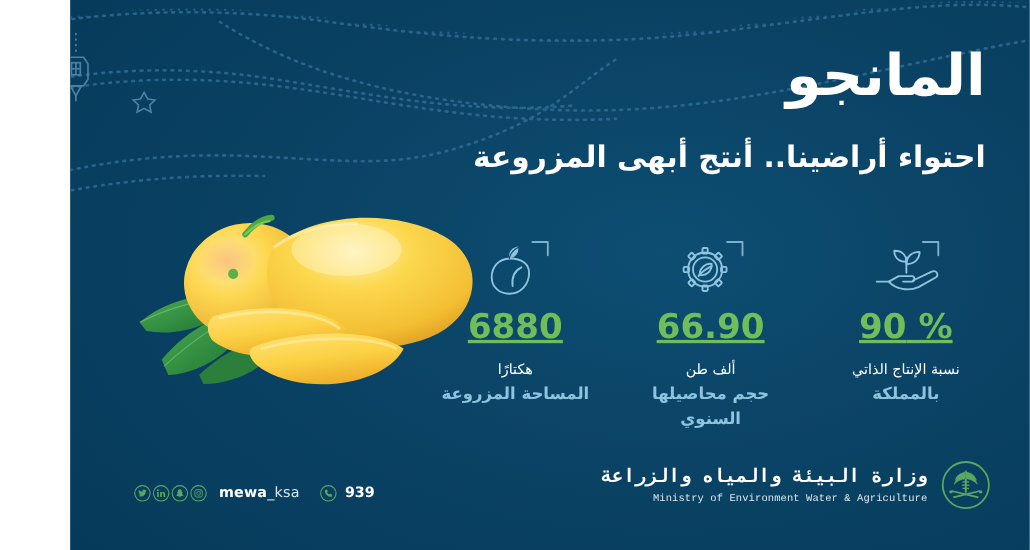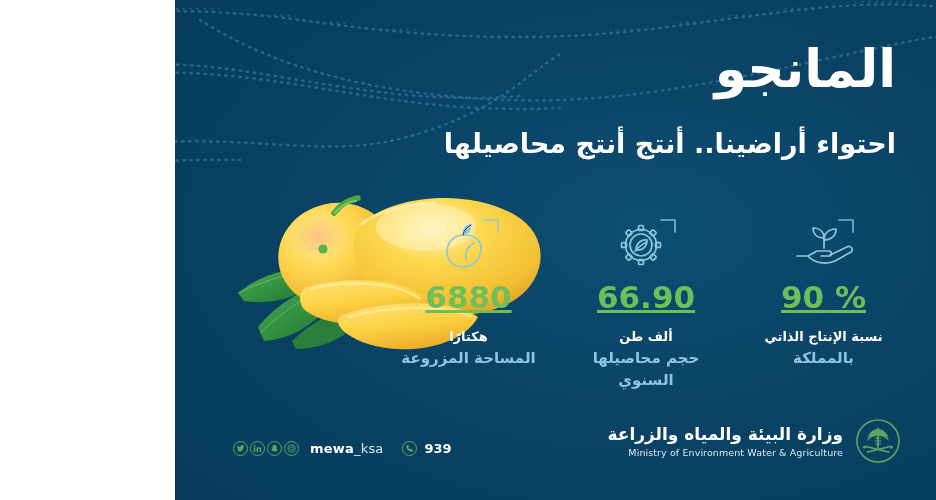--- a/index.html
+++ b/index.html
@@ -3,21 +3,21 @@
 <meta charset="utf-8">
 <style>
   * { margin:0; padding:0; box-sizing:border-box; }
   html, body {
     width:936px; height:500px;
     overflow:hidden;
     font-family:"DejaVu Sans","Liberation Sans",sans-serif;
   }
   #stage {
     position:relative;
-    width:761px; height:500px;
+    width:872px; height:500px;
     background:#0b4566;
     background-image:
       radial-gradient(ellipse 700px 420px at 62% 46%, #0d4e72 0%, #0a4365 45%, #063a5a 100%);
     overflow:hidden;
   }
 
   
   .decor { position:absolute; inset:0; pointer-events:none; }
 
   
@@ -74,21 +74,21 @@
     font-weight:bold;
     color:#6fbe5a;
     line-height:1;
     margin-bottom:14px;
     white-space:nowrap;
     direction:rtl;
     text-decoration:underline;
   }
   .stat-unit {
     font-size:13px;
-    font-weight:bold;
+    font-weight:normal;
     color:#ffffff;
     line-height:1.5;
     white-space:nowrap;
   }
   .stat-desc {
     font-size:15px;
     font-weight:bold;
     color:#8fc4e0;
     line-height:1.5;
     max-width:160px;
@@ -129,21 +129,21 @@
 
   .ministry {
     position:absolute;
     right:35px; bottom:36px;
     display:flex;
     flex-direction:row;
     align-items:center;
     gap:12px;
     direction:rtl;
   }
-  .min-text { text-align:right; }
+  .min-text { text-align:right;font-family:Liberation Mono, monospace; }
   .min-ar {
     font-size:17px; font-weight:bold; color:#ffffff;
     line-height:1.25; white-space:nowrap;
   }
   .min-en {
     font-size:9.5px; color:#dbe8f0; direction:ltr;
     letter-spacing:0.1px; white-space:nowrap; margin-top:2px;
   }
   .emblem { width:46px; height:46px; flex:0 0 auto; }
 </style>
@@ -242,21 +242,21 @@
 
     <g>
       <path d="M76 122 C 120 110, 176 114, 196 134 C 166 164, 104 166, 76 146 C 68 140, 68 126, 76 122 Z" fill="url(#slice1)"></path>
       <path d="M80 124 C 122 114, 170 118, 190 134" stroke="#fff0a8" stroke-width="2.5" fill="none" opacity="0.65"></path>
       <path d="M112 150 C 156 134, 222 134, 248 152 C 230 186, 160 194, 122 172 C 108 164, 104 154, 112 150 Z" fill="url(#slice1)"></path>
       <path d="M118 152 C 160 140, 218 140, 242 152" stroke="#fff0a8" stroke-width="2.5" fill="none" opacity="0.6"></path>
     </g>
   </svg>
 
   <div class="title">المانجو</div>
-  <div class="subtitle">احتواء أراضينا.. أنتج أنتج محاصيلها</div>
+  <div class="subtitle">احتواء أراضينا.. أنتج أبهى المزروعة</div>
 
   <div class="stats">
 
     <div class="stat">
       <div class="stat-icon">
         <svg width="62" height="52" viewBox="0 0 62 52" fill="none" stroke="#8fc4e0" stroke-width="1.7" stroke-linecap="round" stroke-linejoin="round">
           <path d="M46 2 h14 v12" opacity="0.85"></path>
           <path d="M31 30 V 16"></path>
           <path d="M31 20 C 24 20, 20 16, 20 10 C 27 10, 31 14, 31 20 Z"></path>
           <path d="M31 22 C 38 22, 43 18, 43 11 C 35 11, 31 16, 31 22 Z"></path>

